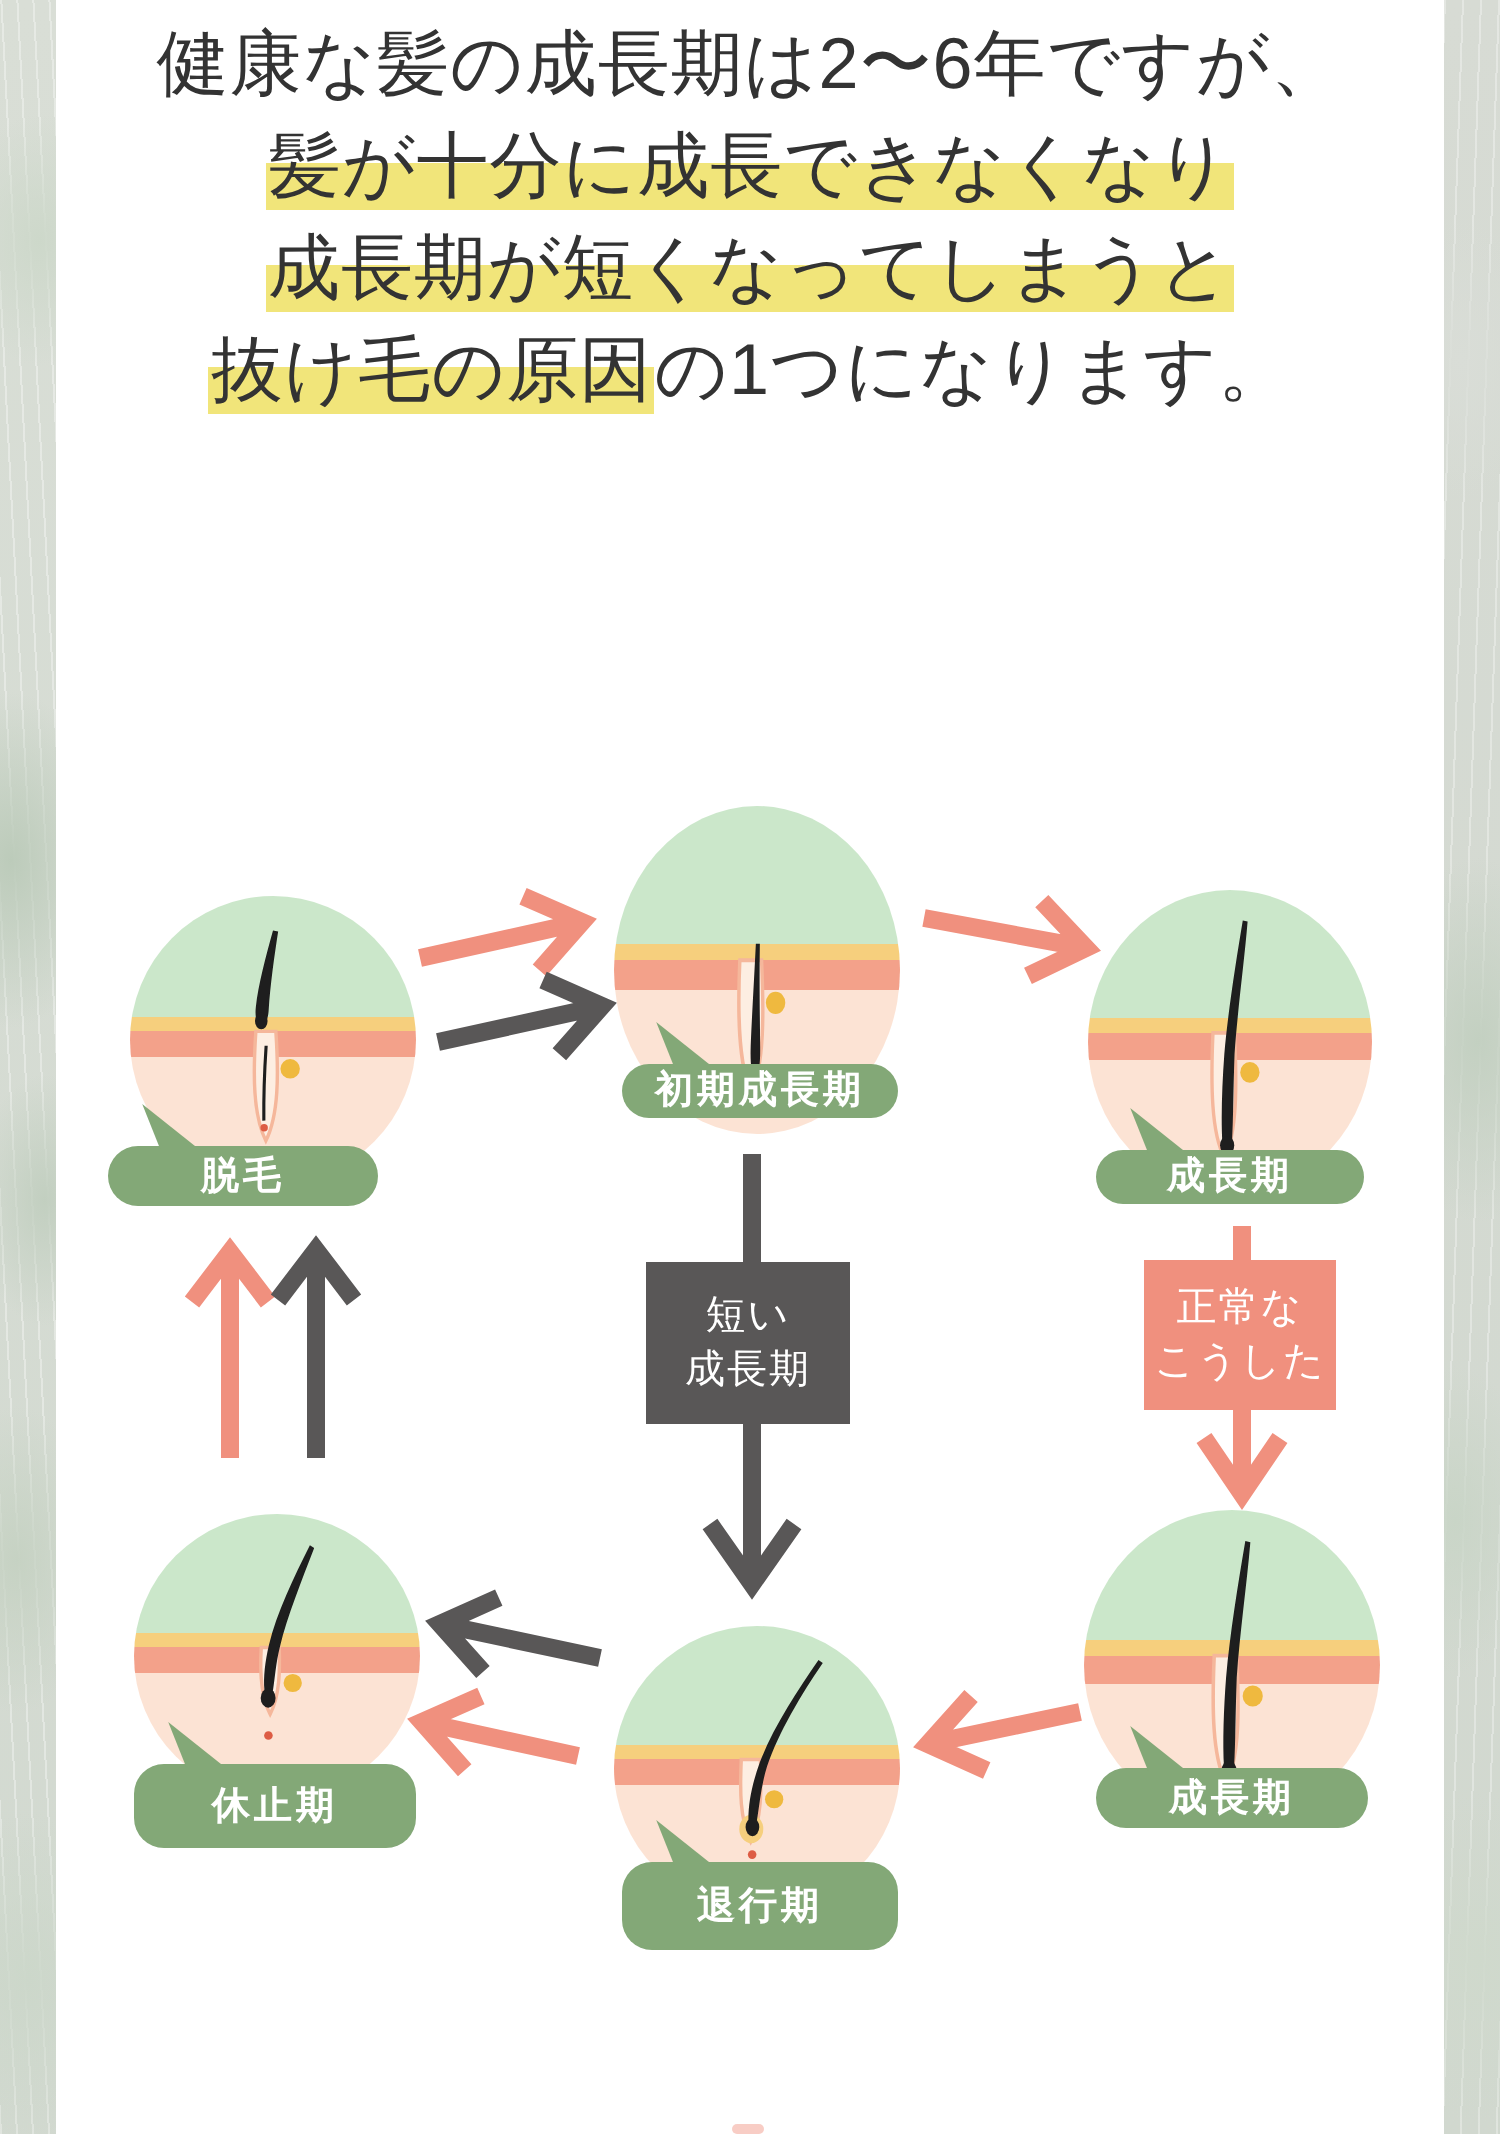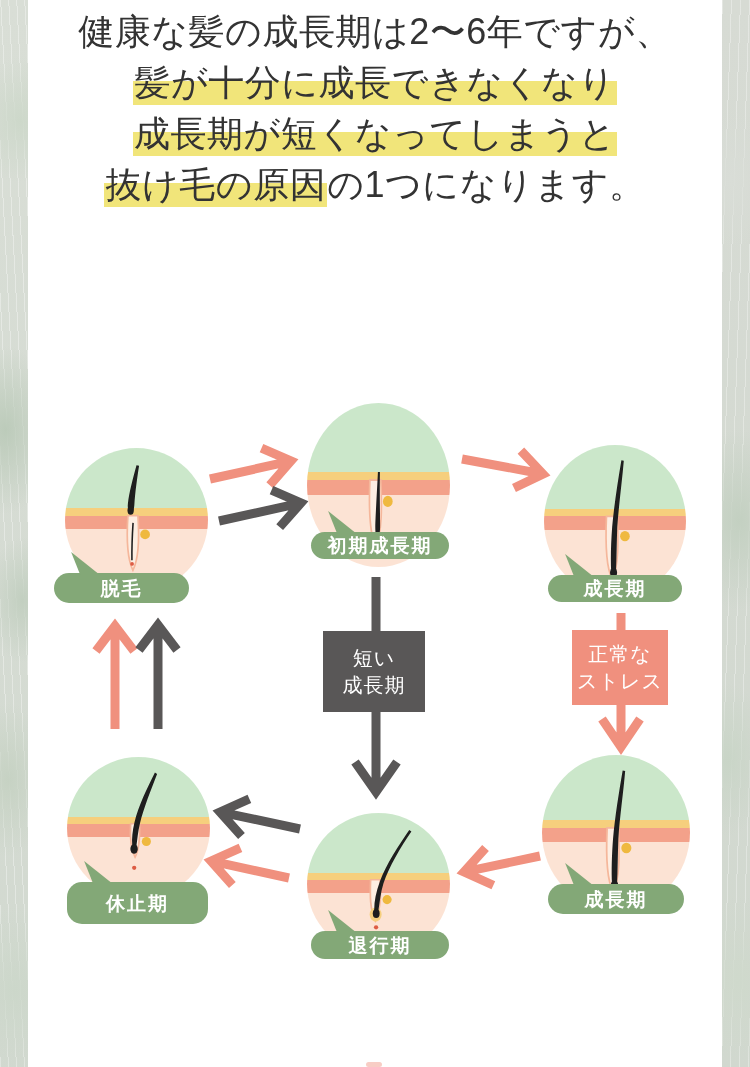--- a/index.html
+++ b/index.html
@@ -67,21 +67,21 @@
   }
   .stage-label::before{
     content:"";position:absolute;left:12px;top:-21px;width:34px;height:23px;
     background:var(--label-green,#83a877);
     clip-path:polygon(15% 0, 42% 100%, 100% 100%);
   }
   #l1{left:54px;top:573px;width:135px;height:30px;}
   #l2{left:311px;top:532px;width:138px;height:27px;}
   #l3{left:548px;top:575px;width:134px;height:27px;}
   #l4{left:548px;top:884px;width:136px;height:30px;}
-  #l5{left:311px;top:931px;width:138px;height:28px;}
+  #l5{left:311px;top:931px;width:138px;height:44px;}
   #l6{left:67px;top:882px;width:141px;height:42px;}
 
   .cycle-box{
     position:absolute;z-index:4;color:#fff;text-align:center;
     display:flex;flex-direction:column;align-items:center;justify-content:center;
     font-size:20px;line-height:27px;letter-spacing:1px;
   }
   #b1{left:323px;top:631px;width:102px;height:81px;background:var(--dark-gray,#595757);}
   #b2{left:572px;top:630px;width:96px;height:75px;background:var(--salmon,#f0907e);}
 
@@ -178,16 +178,16 @@
 <div class="stage-label" id="l4">成長期</div>
 <div class="stage-label" id="l5">退行期</div>
 <div class="stage-label" id="l6">休止期</div>
 
 <div class="cycle-box" id="b1">
   <div>短い</div>
   <div>成長期</div>
 </div>
 <div class="cycle-box" id="b2">
   <div>正常な</div>
-  <div>ストレス</div>
+  <div>こうした</div>
 </div>
 
 <div class="peek"></div>
 
 </body></html>

